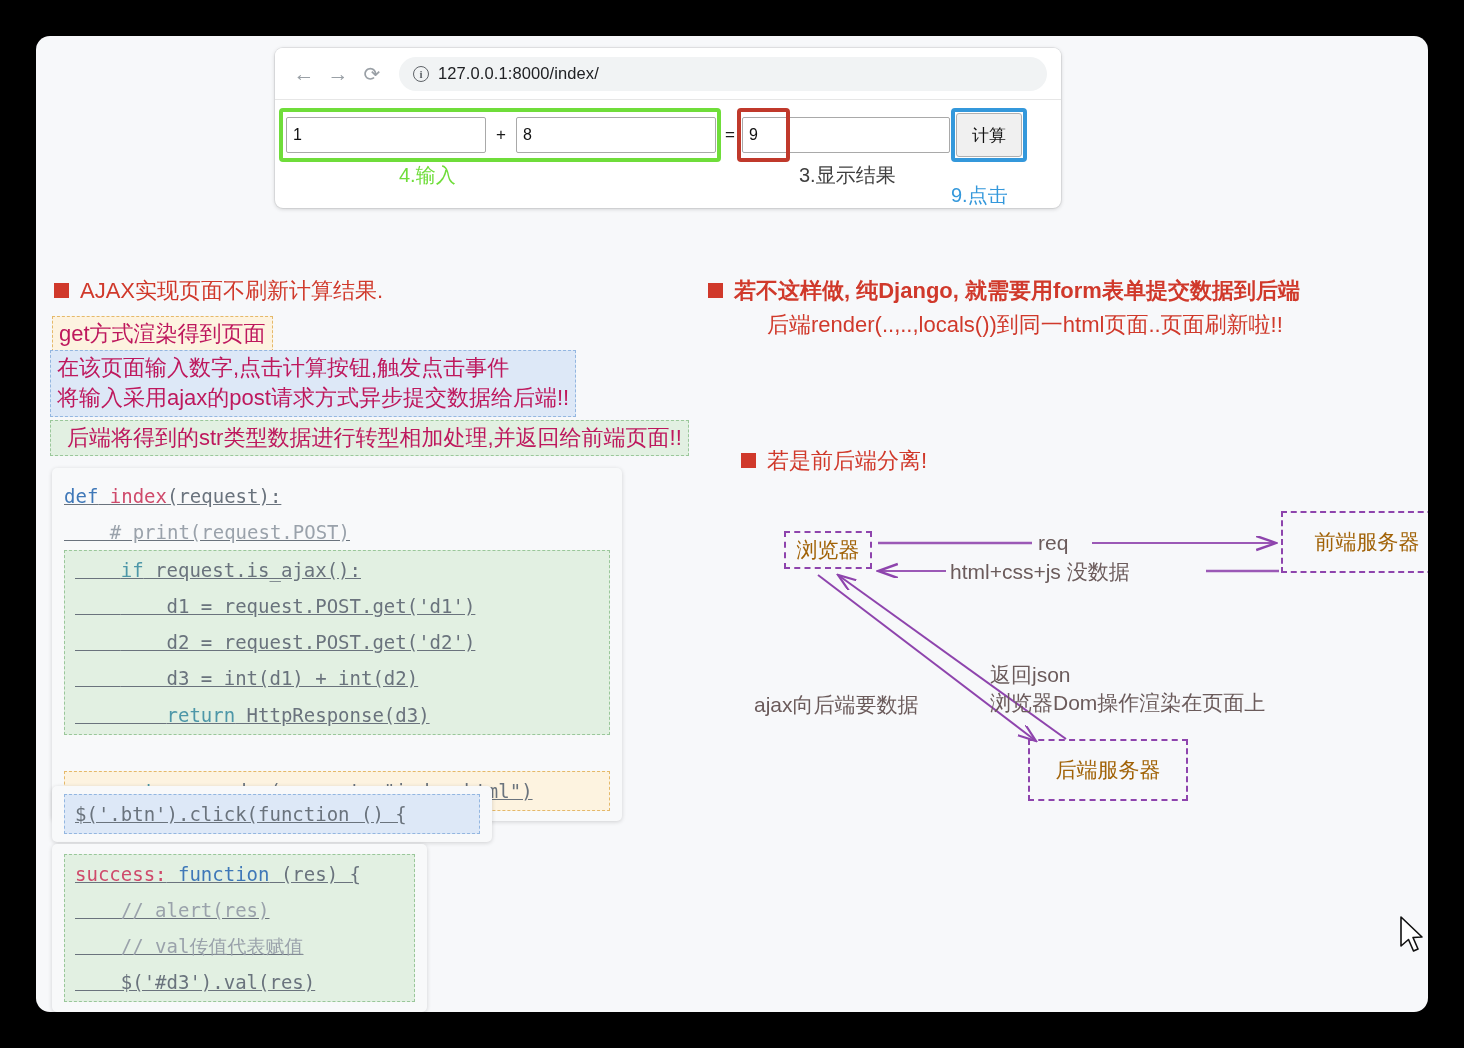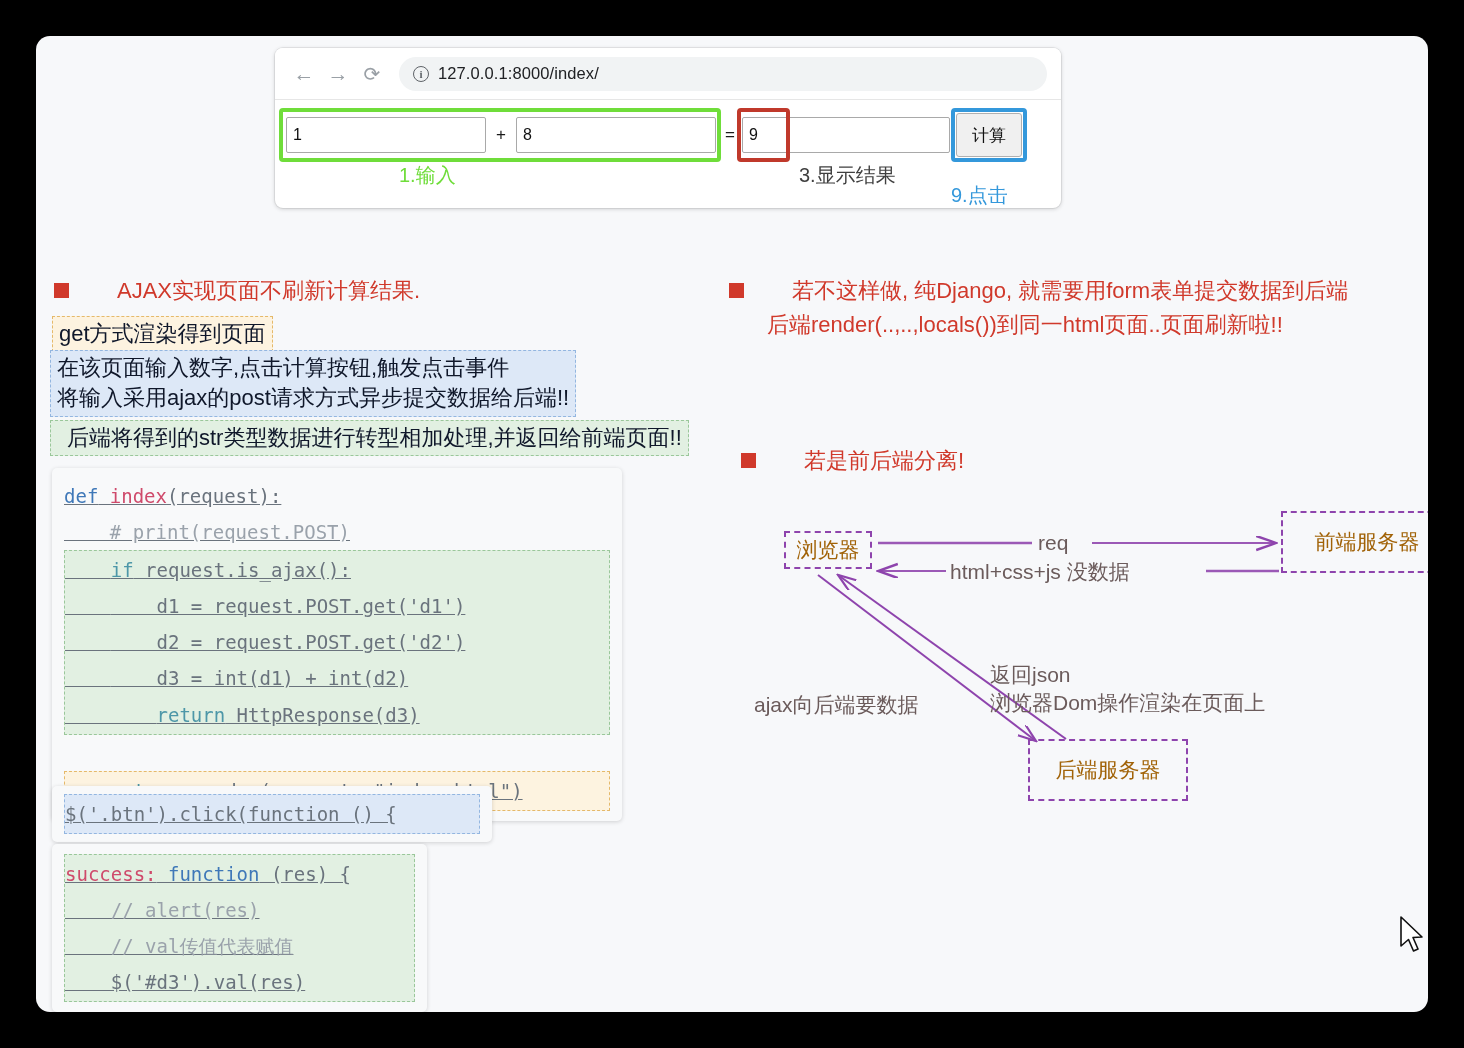--- a/index.html
+++ b/index.html
@@ -122,36 +122,35 @@
   #lab-green { left: 124px; top: 62px; color: #6fdd3a; }
   #lab-red   { left: 524px; top: 62px; color: #404040; }
   #lab-blue  { left: 676px; top: 82px; color: #3498db; }
 
   .bullet-line {
     position: absolute;
     display: flex; align-items: baseline;
     font-size: 22px;
     color: #d0392b;
     white-space: nowrap;
-    gap: 37px;
   }
   .sq {
     display: inline-block;
     width: 15px; height: 15px;
     background: #d0392b;
     margin-right: 11px;
     flex: 0 0 auto;
   }
 
   #h-ajax { left: 18px; top: 240px; }
 
   .hl {
     position: absolute;
     font-size: 22px;
-    color: #0f172a;
+    color: #be185d;
     white-space: nowrap;
     padding: 2px 6px;
     line-height: 1.38;
   }
   .hl-orange { background: #fdf3e0; border: 1.5px dashed #e5b96a; }
   .hl-blue   { background: #dde8f7; border: 1.5px dashed #93b6e0; }
   .hl-green  { background: #e2f0e2; border: 1.5px dashed #9ac79a; padding-left: 16px; }
 
   #hl1 { left: 16px; top: 280px; }
   #hl2 { left: 14px; top: 314px; }
@@ -175,24 +174,24 @@
   #code-js1 { left: 16px; top: 750px; width: 440px; padding: 8px 12px; }
   #code-js2 { left: 16px; top: 808px; width: 375px; }
   .tok-fn   { color: #cf4a6b; }
   .tok-cm   { color: #9aa2ab; }
   .tok-cy   { color: #4d97a8; }
   .tok-bl   { color: #3f78b8; }
 
   .mark-green  { background: #e2f0e2; border: 1.5px dashed #9ac79a; }
   .mark-orange { background: #fdf3e0; border: 1.5px dashed #e5b96a; }
   .mark-blue   { background: #dde8f7; border: 1.5px dashed #93b6e0; }
-  .mark-block  { display: block; padding: 1px 0; }
-
-  
-  #h-django { left: 693px; top: 240px; }
+  .mark-block  { display: block; padding: 1px 10px; }
+
+  
+  #h-django { left: 672px; top: 240px; font-weight: bold; }
   #django-l2 {
     position: absolute;
     left: 731px; top: 274px;
     font-size: 22px; color: #d0392b; white-space: nowrap;
   }
   #h-sep { left: 705px; top: 410px; }
 
   
   #diagram { position: absolute; left: 700px; top: 455px; width: 690px; height: 330px; }
   .dnode {
@@ -246,21 +245,21 @@
       <div class="op" id="op-plus">+</div>
       <div class="calc-input" id="inp-d2">8</div>
       <div class="op" id="op-eq">=</div>
       <div class="calc-input" id="inp-d3">9</div>
       <div id="calc-btn">计算</div>
 
       <div class="anno-box" id="box-green"></div>
       <div class="anno-box" id="box-red"></div>
       <div class="anno-box" id="box-blue"></div>
 
-      <div class="anno-label" id="lab-green">1.输入</div>
+      <div class="anno-label" id="lab-green">4.输入</div>
       <div class="anno-label" id="lab-red">3.显示结果</div>
       <div class="anno-label" id="lab-blue">9.点击</div>
     </div>
   </div>
 
   <div class="bullet-line" id="h-ajax">
     <span class="sq"></span>
     <span>AJAX实现页面不刷新计算结果.</span>
   </div>
 

